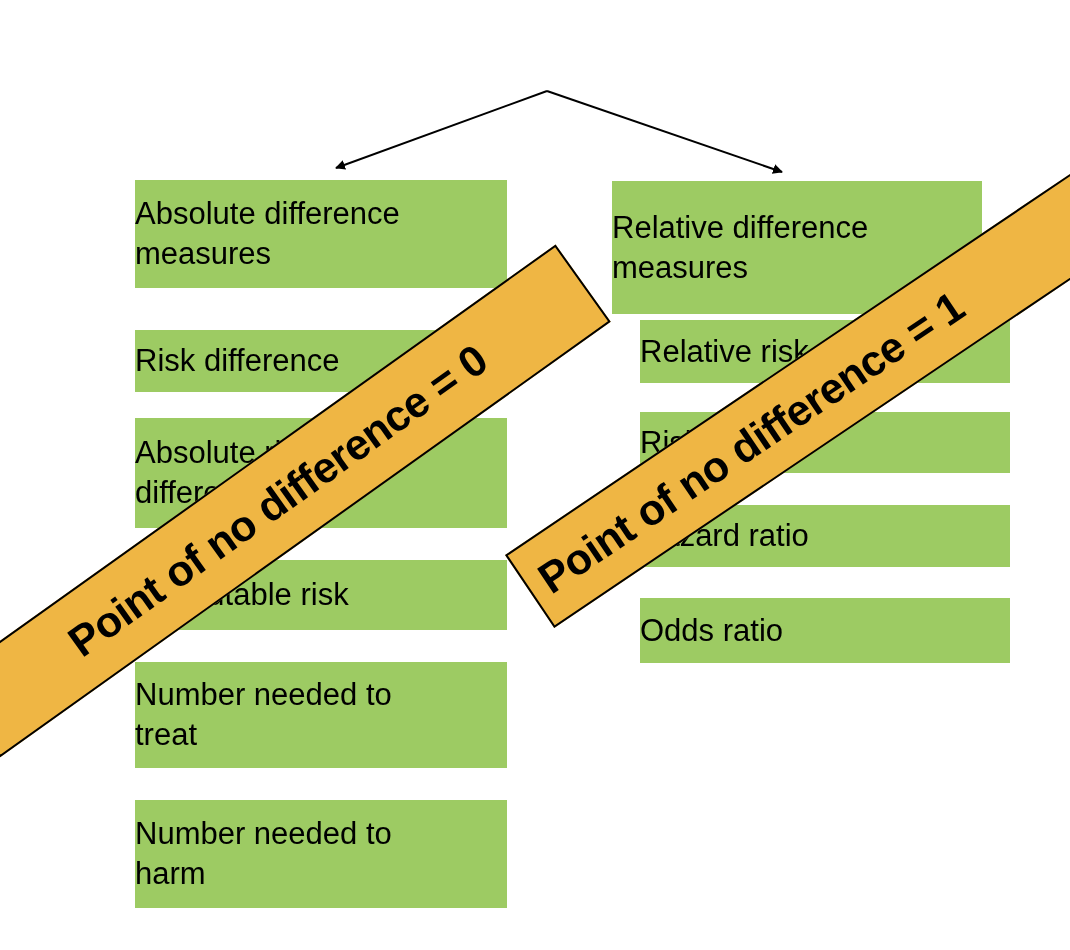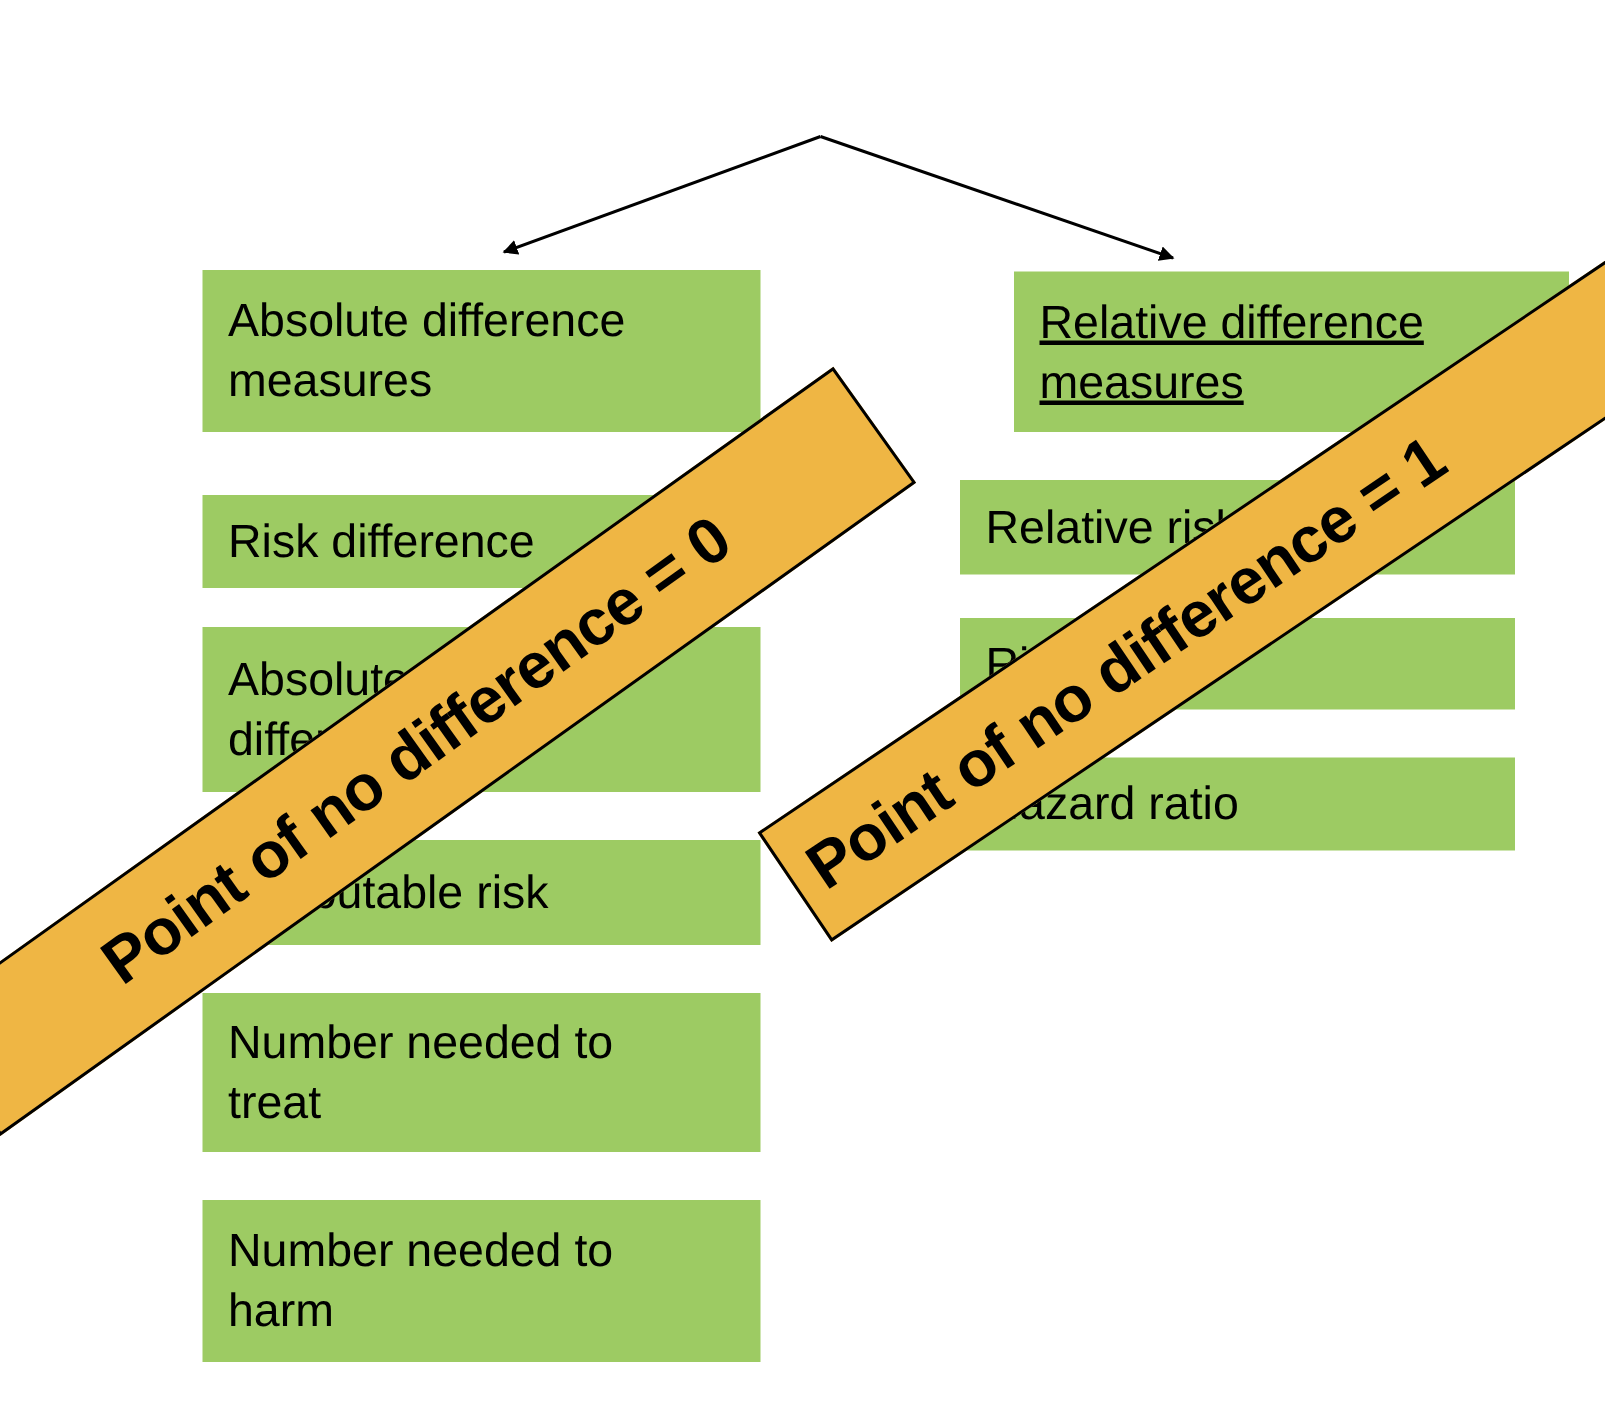--- a/index.html
+++ b/index.html
@@ -16,21 +16,20 @@
     background: #ffffff;
   }
   .gbox {
     position: absolute;
     background: var(--box-fill, #9DCB63);
     color: var(--text, #000);
     font-size: 31px;
     line-height: 40px;
     display: flex;
     align-items: center;
-    padding-left: 17px;
     box-sizing: border-box;
     white-space: pre-line;
     z-index: 1;
   }
   .banner {
     position: absolute;
     background: var(--banner-fill, #EFB644);
     border: 2.5px solid var(--banner-border, #000);
     box-sizing: border-box;
     display: flex;
@@ -62,21 +61,21 @@
     pointer-events: none;
   }
   
   #root-box  { left: 370px; top: 22px;  width: 357px; height: 66px; justify-content: center; padding-left: 0; }
   #lbox-h    { left: 135px; top: 180px; width: 372px; height: 108px; }
   #lbox-0    { left: 135px; top: 330px; width: 372px; height: 62px; }
   #lbox-1    { left: 135px; top: 418px; width: 372px; height: 110px; }
   #lbox-2    { left: 135px; top: 560px; width: 372px; height: 70px; }
   #lbox-3    { left: 135px; top: 662px; width: 372px; height: 106px; }
   #lbox-4    { left: 135px; top: 800px; width: 372px; height: 108px; }
-  #rbox-h    { left: 676px; top: 181px; width: 370px; height: 107px; text-decoration: underline; }
+  #rbox-h    { left: 612px; top: 181px; width: 370px; height: 133px; }
   #rbox-0    { left: 640px; top: 320px; width: 370px; height: 63px; }
   #rbox-1    { left: 640px; top: 412px; width: 370px; height: 61px; }
   #rbox-2    { left: 640px; top: 505px; width: 370px; height: 62px; }
   #rbox-3    { left: 640px; top: 598px; width: 370px; height: 65px; }
 </style>
 </head>
 <body>
 
 <div id="stage">
 
@@ -100,18 +99,19 @@
   <div class="gbox" id="lbox-3">Number needed to
 treat</div>
   <div class="gbox" id="lbox-4">Number needed to
 harm</div>
 
   <div class="gbox" id="rbox-h">Relative difference
 measures</div>
   <div class="gbox" id="rbox-0">Relative risk</div>
   <div class="gbox" id="rbox-1">Risk ratio</div>
   <div class="gbox" id="rbox-2">Hazard ratio</div>
+  <div class="gbox" id="rbox-3">Odds ratio</div>
 
   <div class="banner" id="banner-left">Point of no difference = 0</div>
 
   <div class="banner" id="banner-right">Point of no difference = 1</div>
 
 </div>
 
 </body></html>

